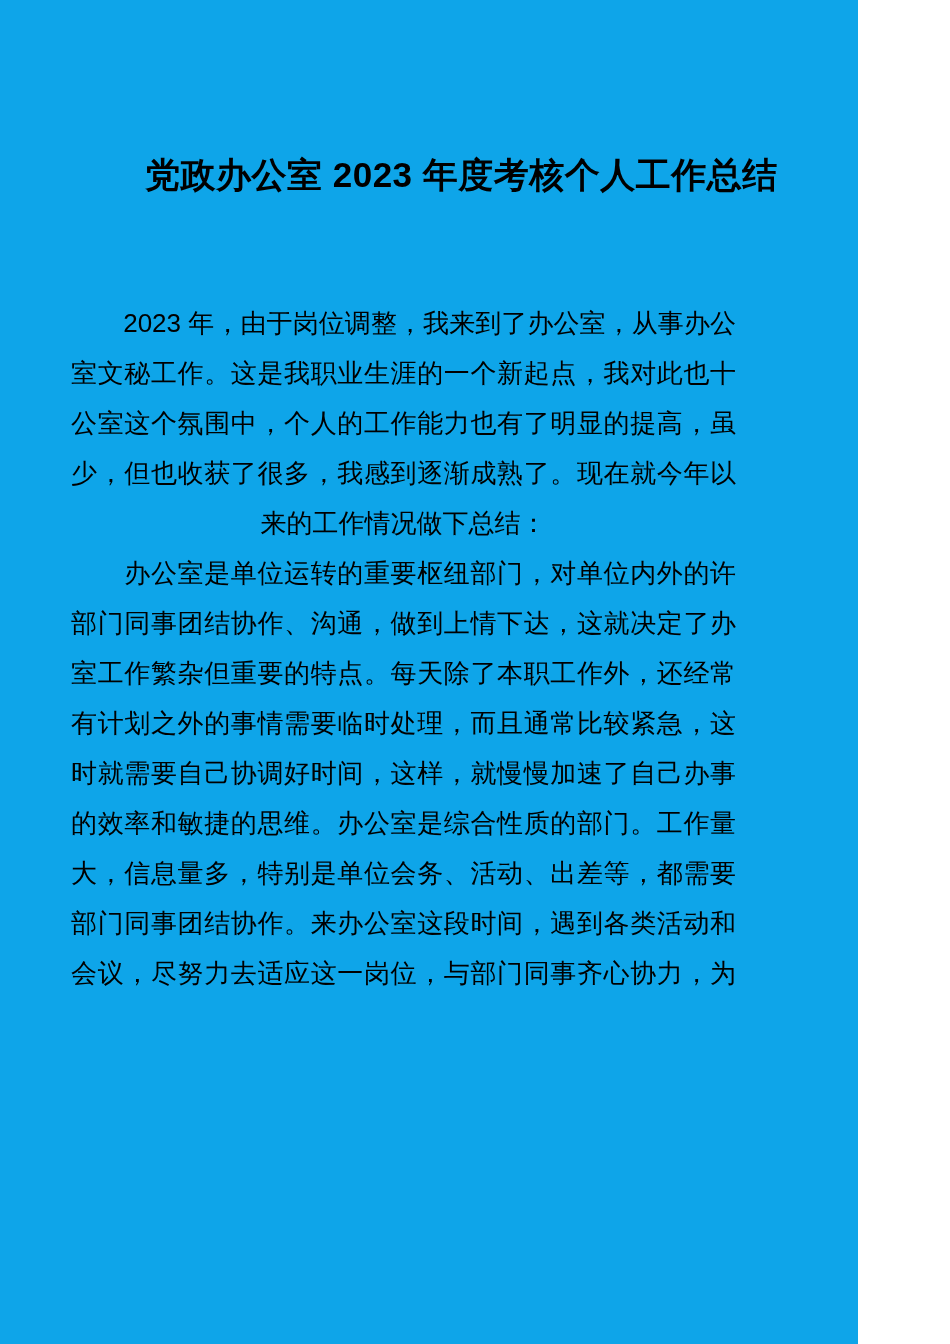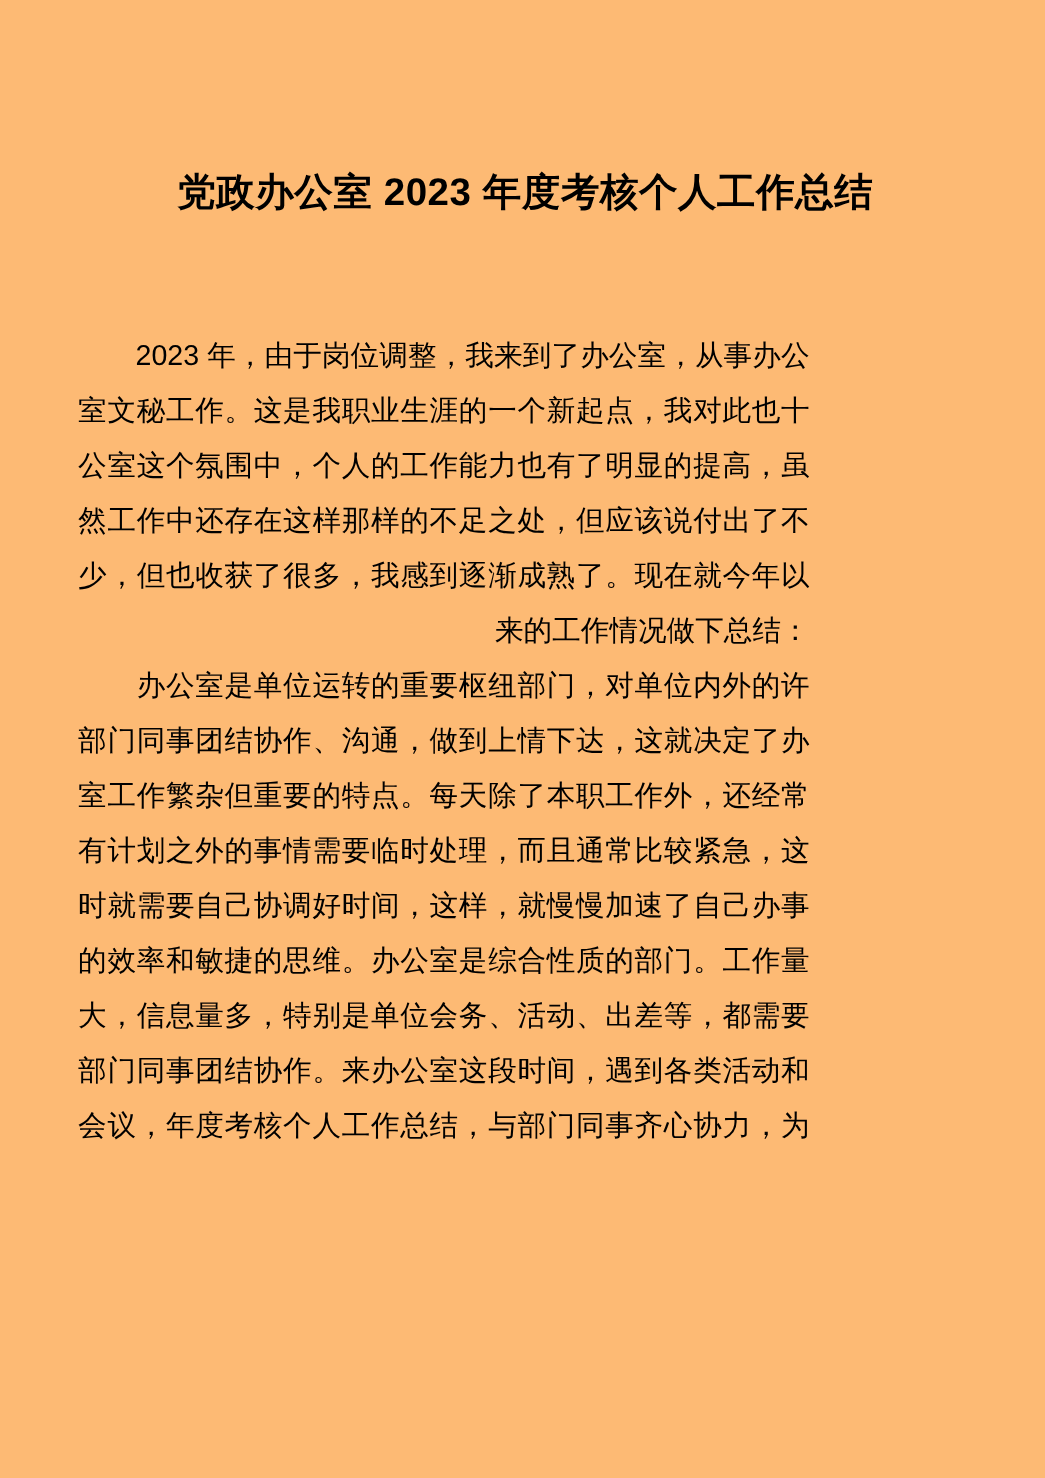--- a/index.html
+++ b/index.html
@@ -8,24 +8,24 @@
   }
   body {
     width: 950px;
     height: 1344px;
     background: #ffffff;
     color: #000000;
     font-family: "Liberation Sans", sans-serif;
   }
   .page {
     position: relative;
-    width: 950px;
+    width: 858px;
     height: 1344px;
     overflow: hidden;
-    background: #fdba74;
+    background: #0ea5e9;
   }
   .doc-title {
     margin: 150px 140px 0 145px;
     font-size: 35px;
     font-weight: 700;
     line-height: 50px;
     text-align: center;
     letter-spacing: 0.5px;
     white-space: nowrap;
   }
@@ -34,47 +34,46 @@
     width: 665px;
   }
   .paragraph {
     margin: 0;
     padding: 0;
   }
   .line {
     height: 50px;
     line-height: 50px;
     font-size: 26px;
-    text-align: right;
+    text-align: center;
     overflow: hidden;
   }
   .line.stretch {
     text-align: justify;
     text-align-last: justify;
   }
 </style>
 </head>
 <body>
 
 <div class="page">
   <h1 class="doc-title">党政办公室 2023 年度考核个人工作总结</h1>
   <div class="doc-body">
       <div class="paragraph">
         <div class="line stretch">　　2023 年，由于岗位调整，我来到了办公室，从事办公</div>
         <div class="line stretch">室文秘工作。这是我职业生涯的一个新起点，我对此也十</div>
         <div class="line stretch">公室这个氛围中，个人的工作能力也有了明显的提高，虽</div>
-        <div class="line stretch">然工作中还存在这样那样的不足之处，但应该说付出了不</div>
         <div class="line stretch">少，但也收获了很多，我感到逐渐成熟了。现在就今年以</div>
         <div class="line">来的工作情况做下总结：</div>
       </div>
       <div class="paragraph">
         <div class="line stretch">　　办公室是单位运转的重要枢纽部门，对单位内外的许</div>
         <div class="line stretch">部门同事团结协作、沟通，做到上情下达，这就决定了办公</div>
         <div class="line stretch">室工作繁杂但重要的特点。每天除了本职工作外，还经常</div>
         <div class="line stretch">有计划之外的事情需要临时处理，而且通常比较紧急，这</div>
         <div class="line stretch">时就需要自己协调好时间，这样，就慢慢加速了自己办事</div>
         <div class="line stretch">的效率和敏捷的思维。办公室是综合性质的部门。工作量</div>
         <div class="line stretch">大，信息量多，特别是单位会务、活动、出差等，都需要</div>
         <div class="line stretch">部门同事团结协作。来办公室这段时间，遇到各类活动和</div>
-        <div class="line stretch">会议，年度考核个人工作总结，与部门同事齐心协力，为</div>
+        <div class="line stretch">会议，尽努力去适应这一岗位，与部门同事齐心协力，为</div>
       </div>
     </div>
 </div>
 
 </body></html>

